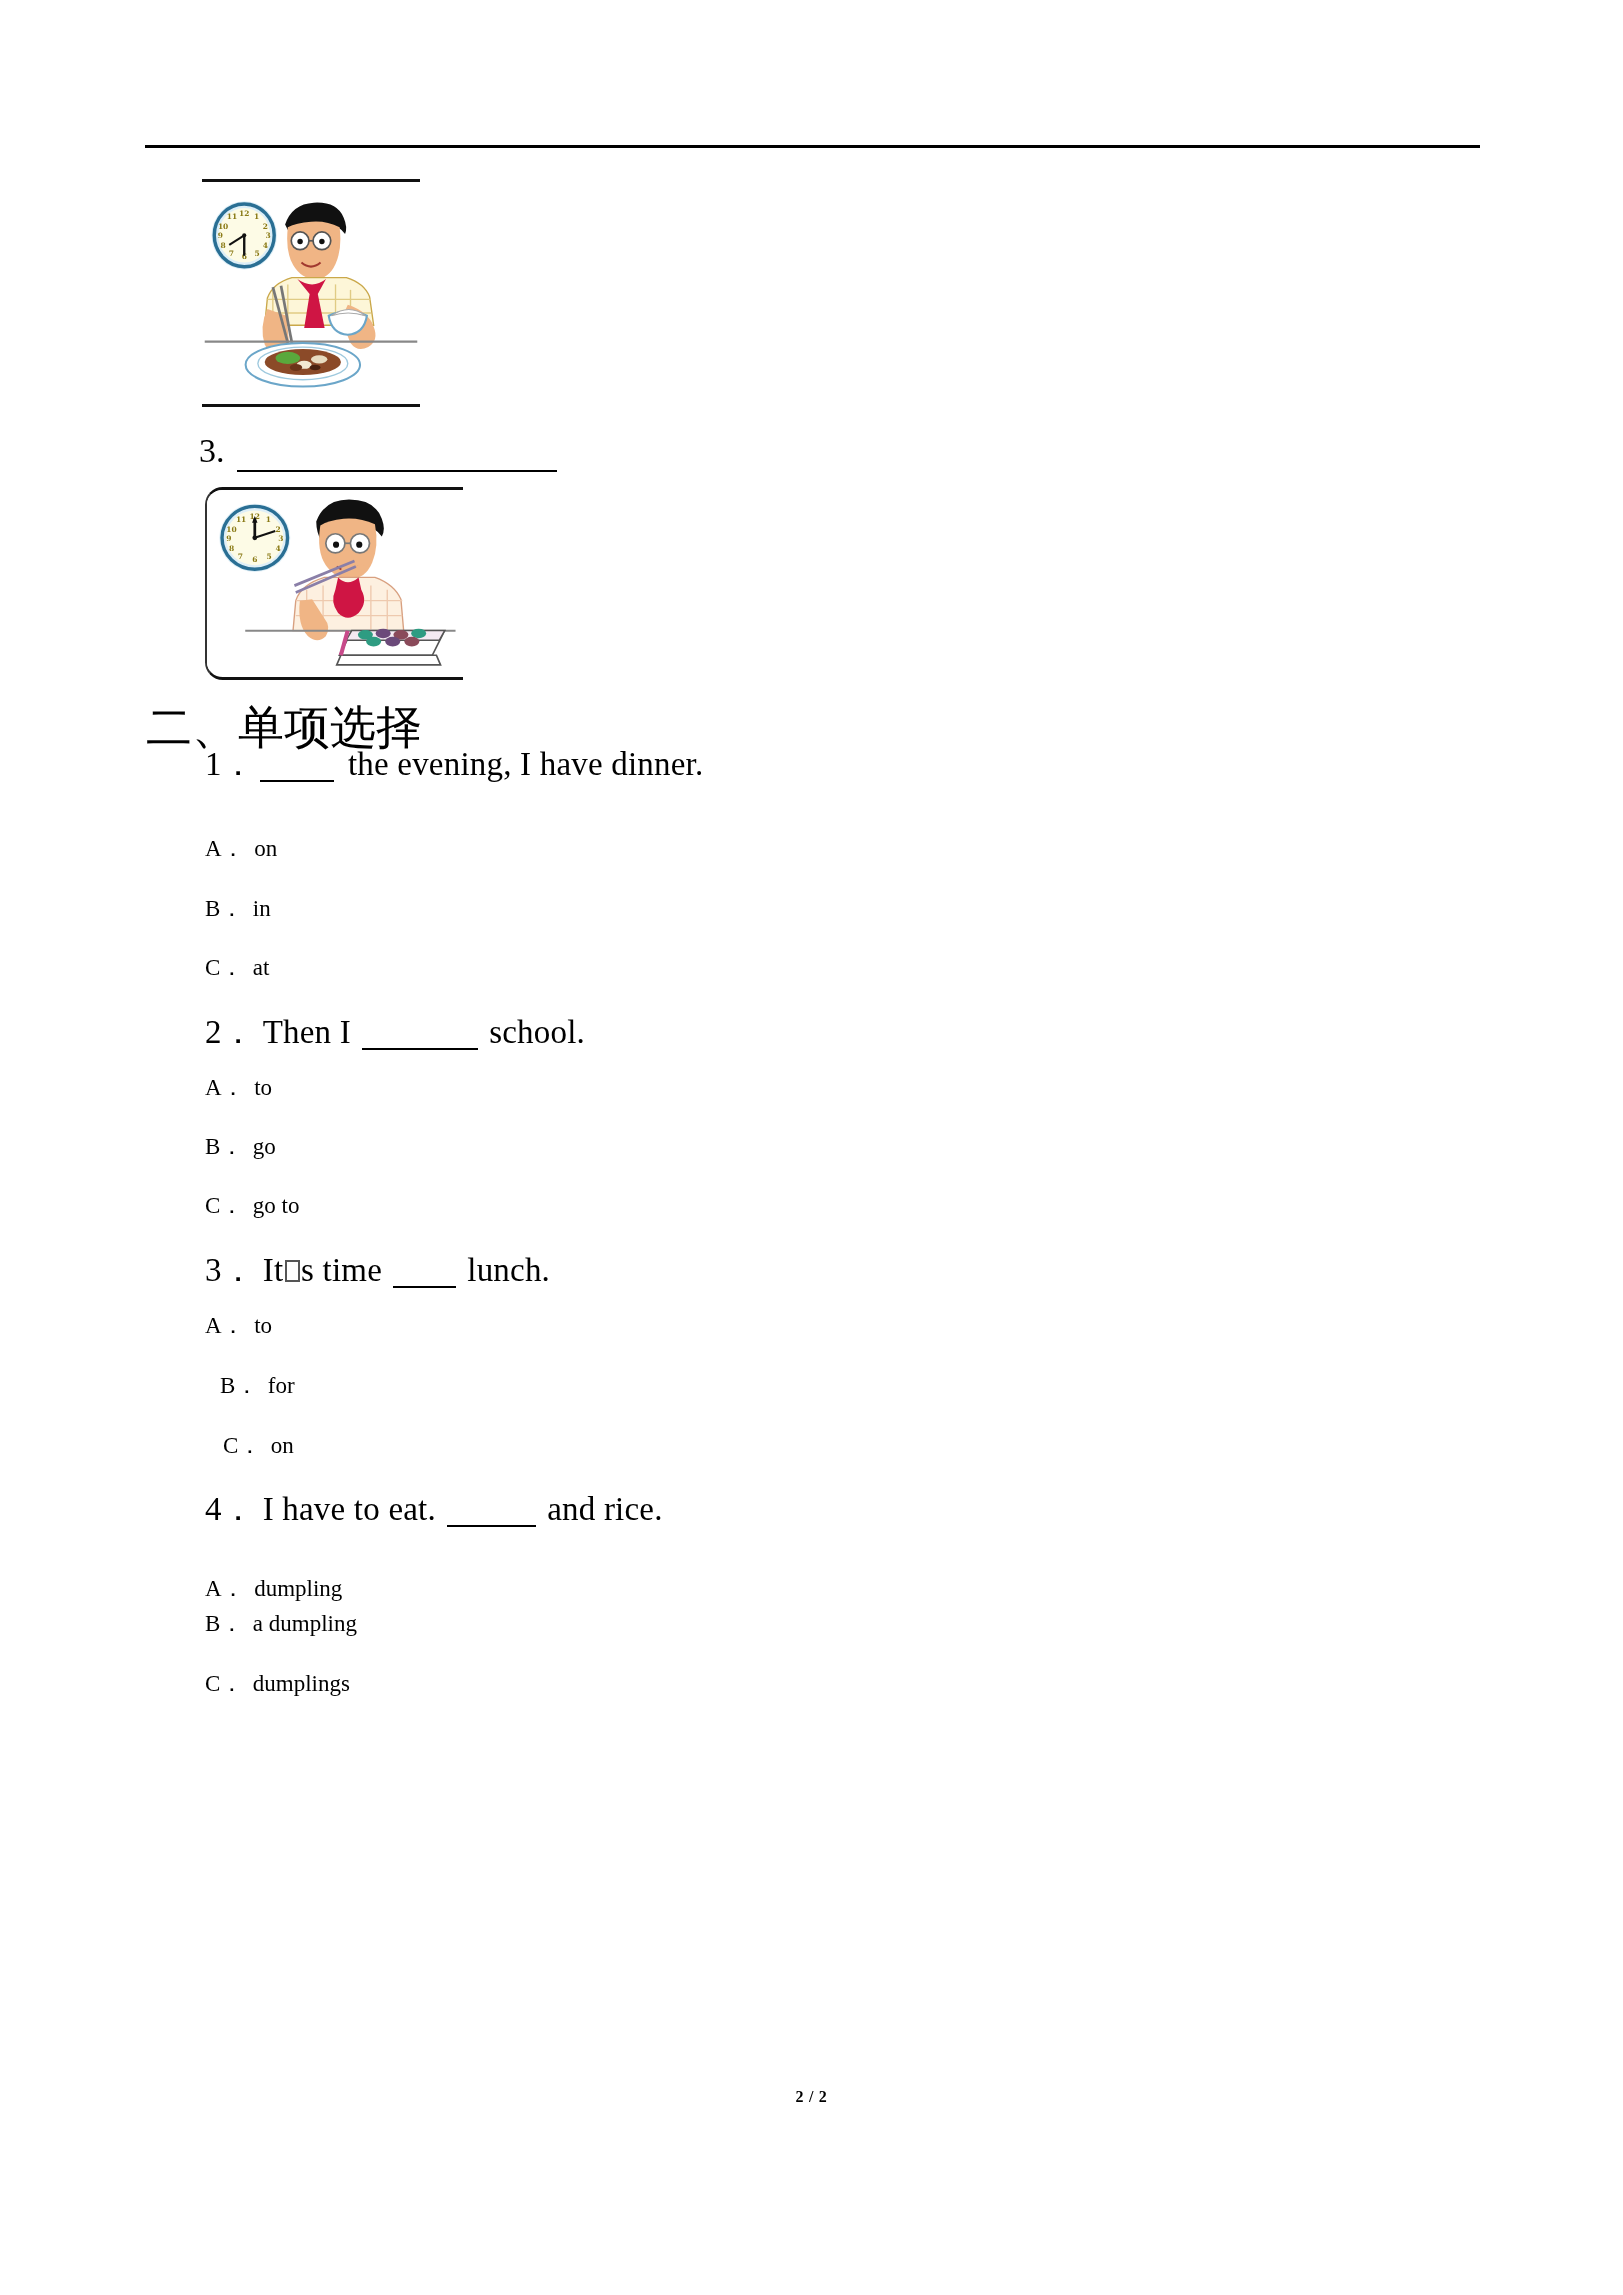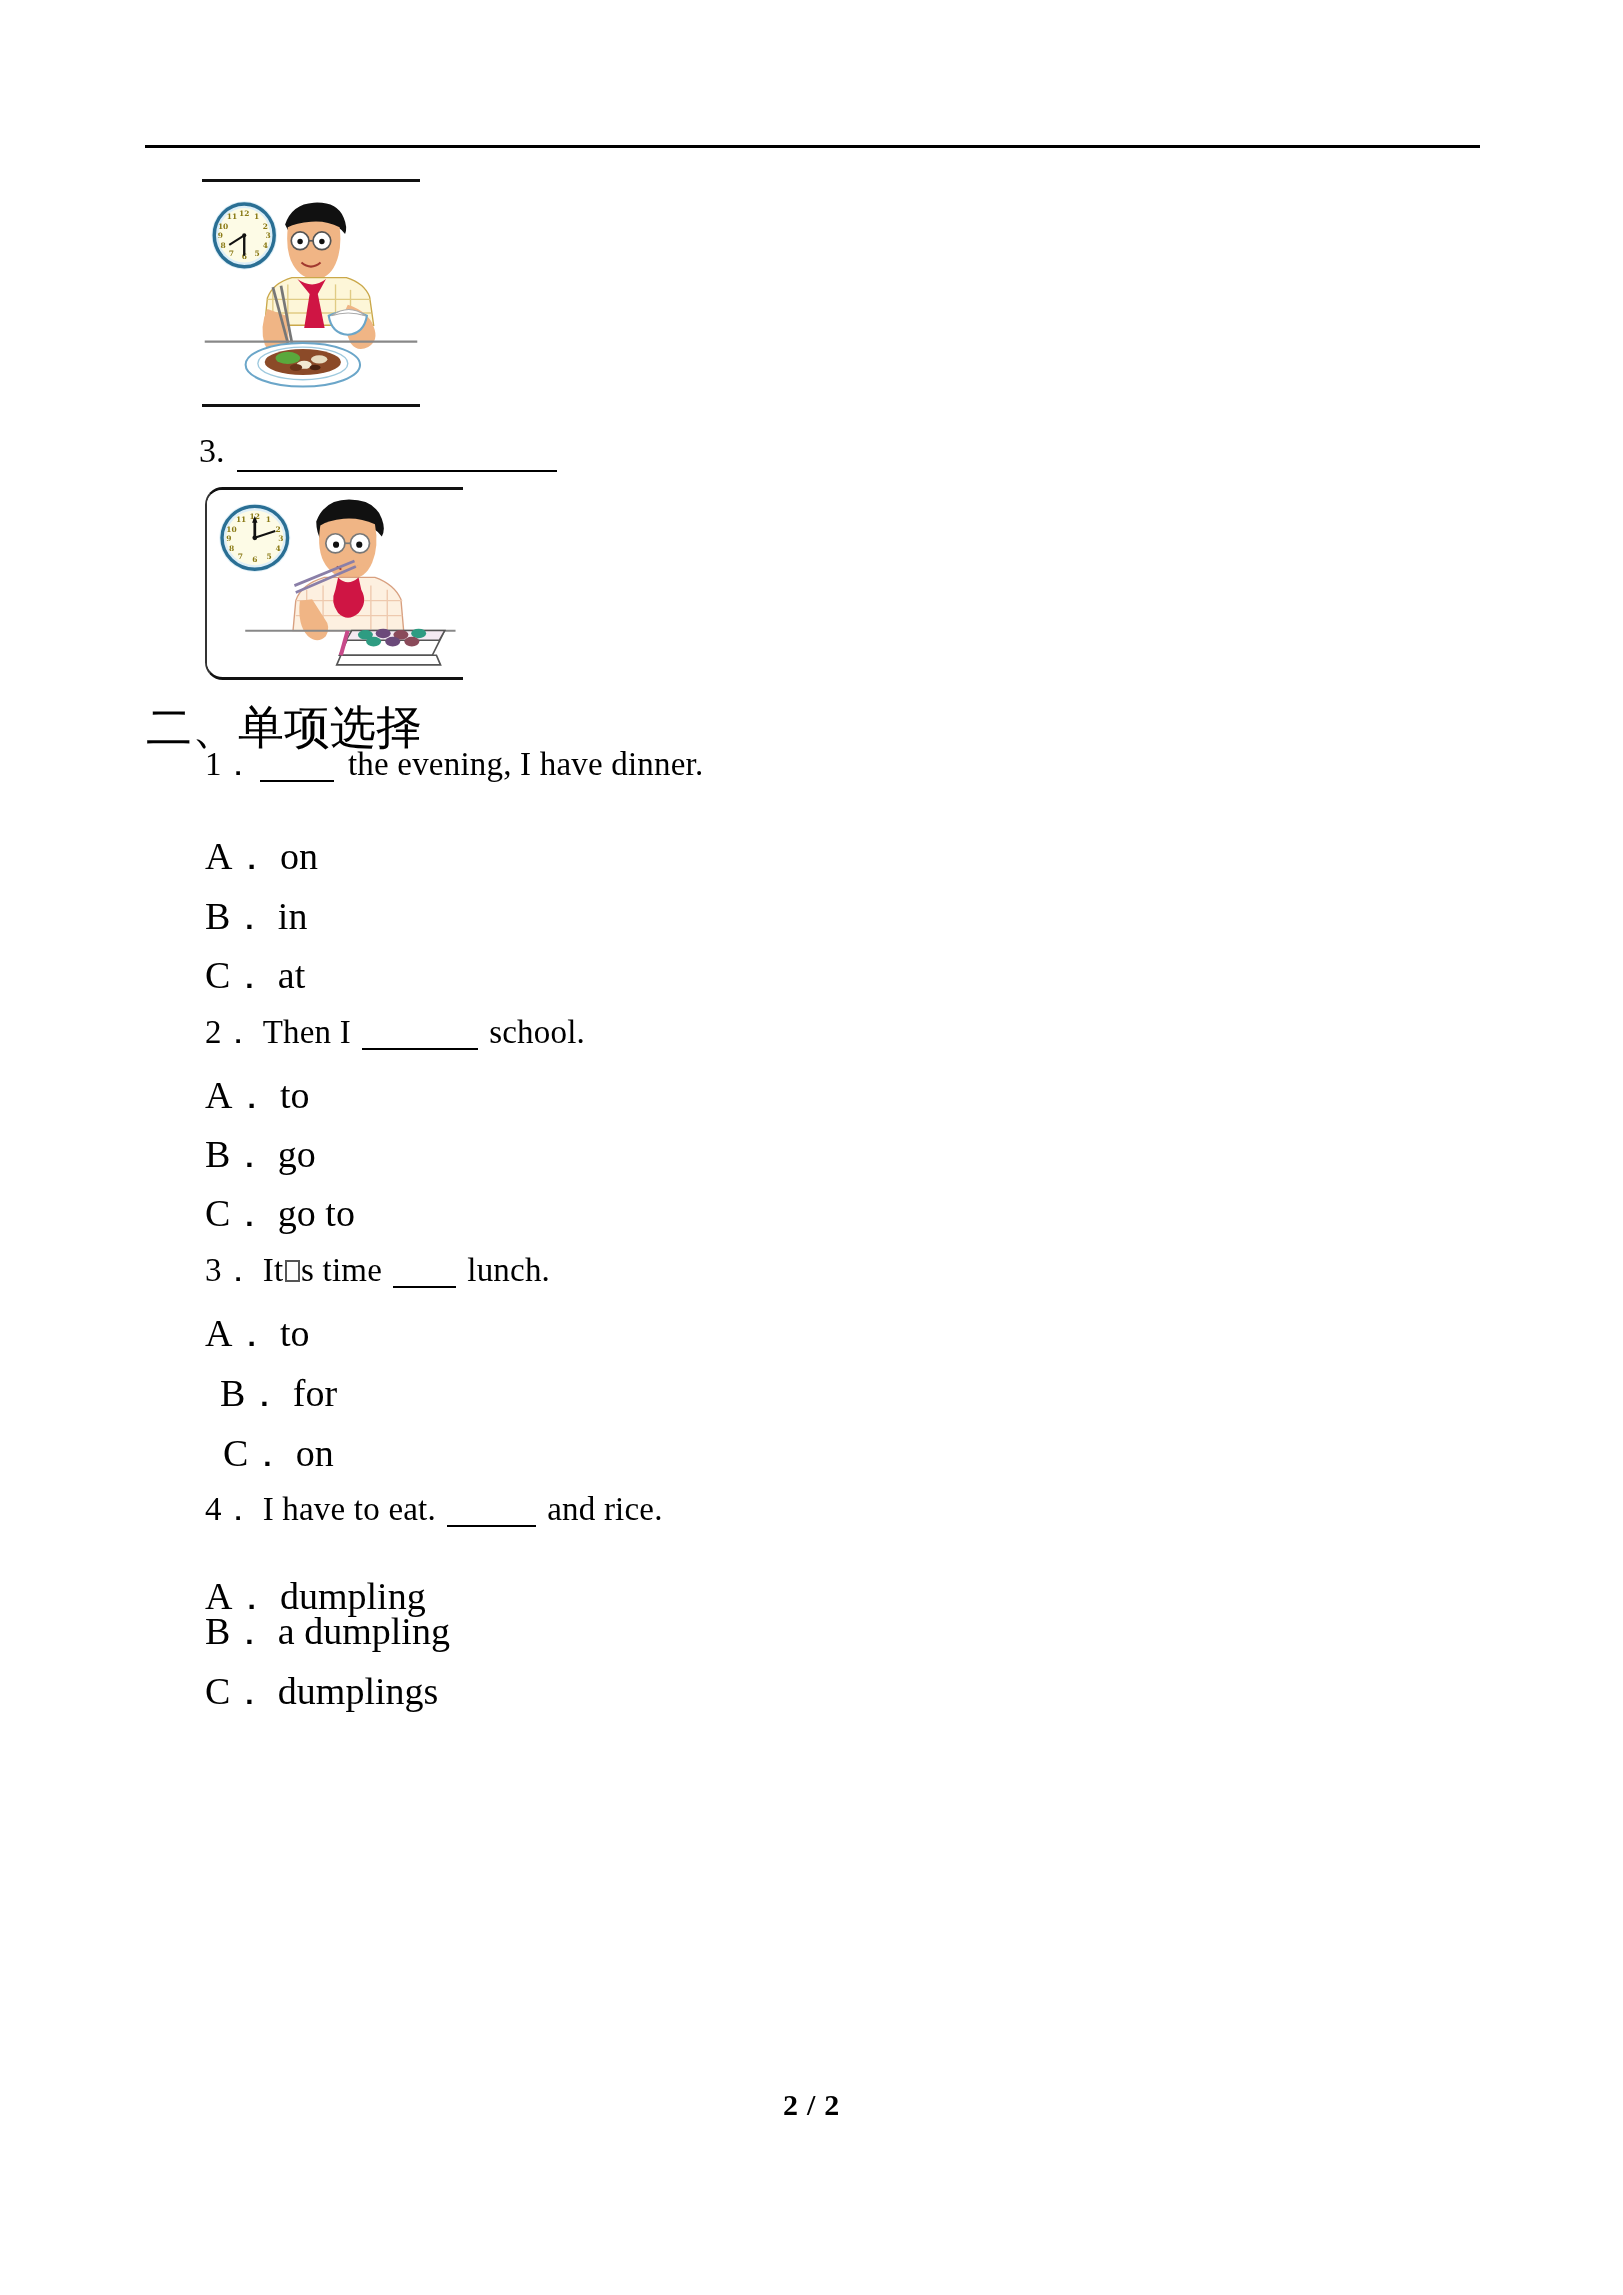--- a/index.html
+++ b/index.html
@@ -35,21 +35,21 @@
   
   .q-line {
     position: absolute;
     font-size: 33px;
     line-height: 1;
     white-space: nowrap;
     letter-spacing: 0.2px;
   }
   .opt-line {
     position: absolute;
-    font-size: 38px;
+    font-size: 23px;
     line-height: 1;
     white-space: nowrap;
   }
   .num {
     letter-spacing: 0px;
   }
   .blank {
     display: inline-block;
     border-bottom: 2.7px solid #000;
     vertical-align: -6.8px;
@@ -119,21 +119,21 @@
   }
   .fig svg { display: block; }
 
   
   .footer {
     position: absolute;
     left: 0;
     top: 2088px;
     width: 1623px;
     text-align: center;
-    font-size: 30px;
+    font-size: 16px;
     font-weight: bold;
     font-family: "Liberation Serif", "DejaVu Serif", serif;
     letter-spacing: 0.7px;
   }
 </style>
 </head>
 <body>
 
 <div class="page">
 

